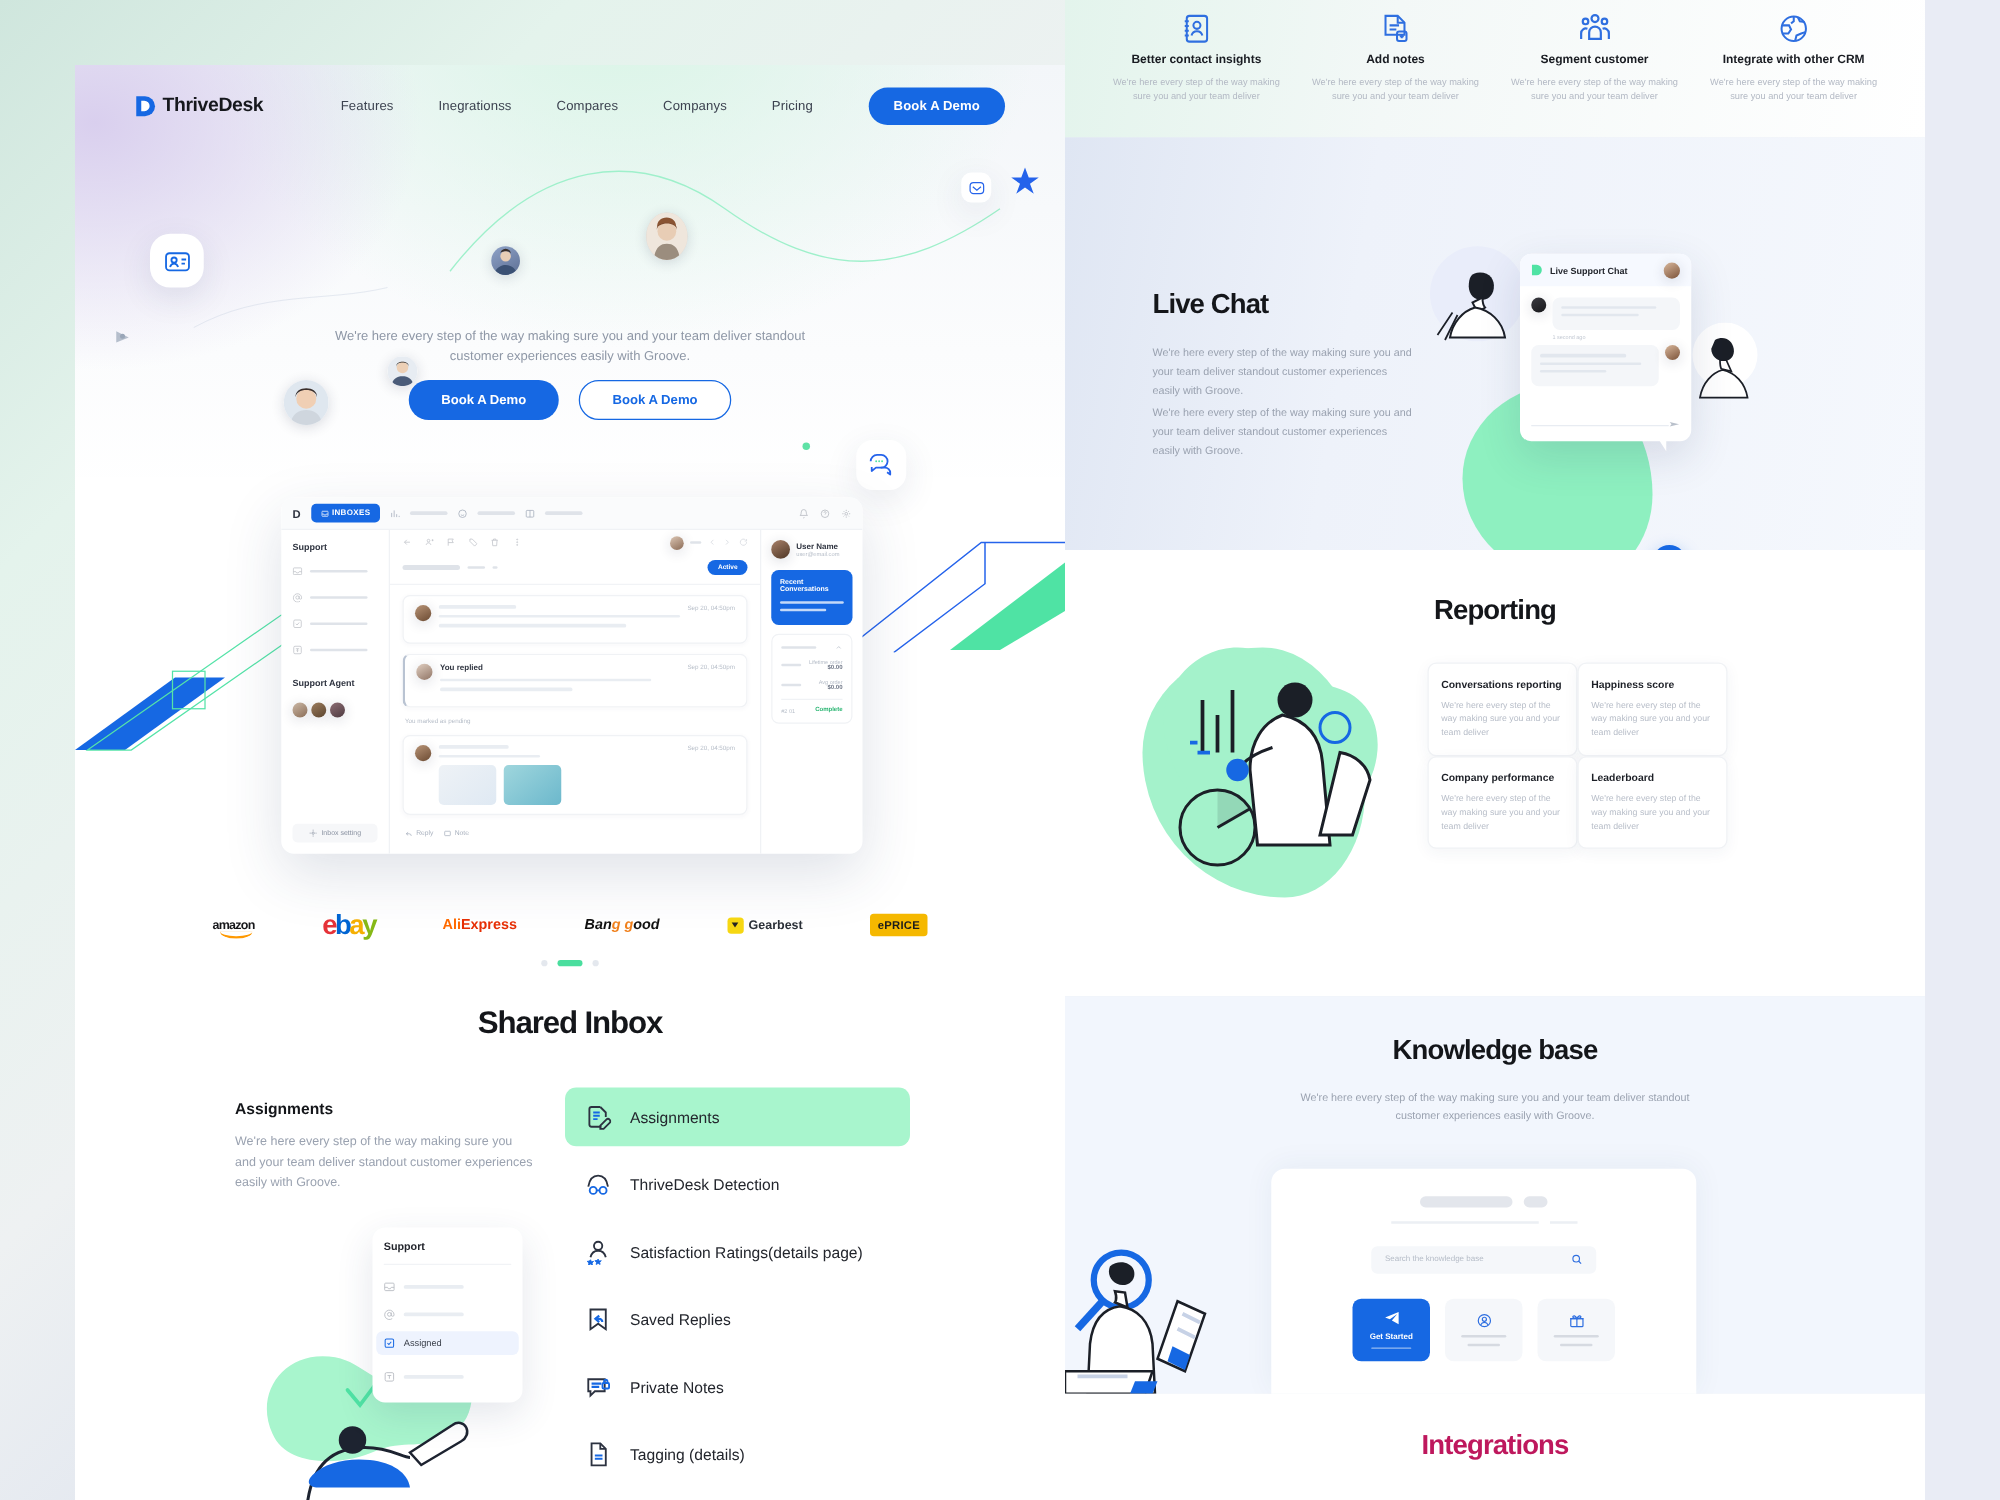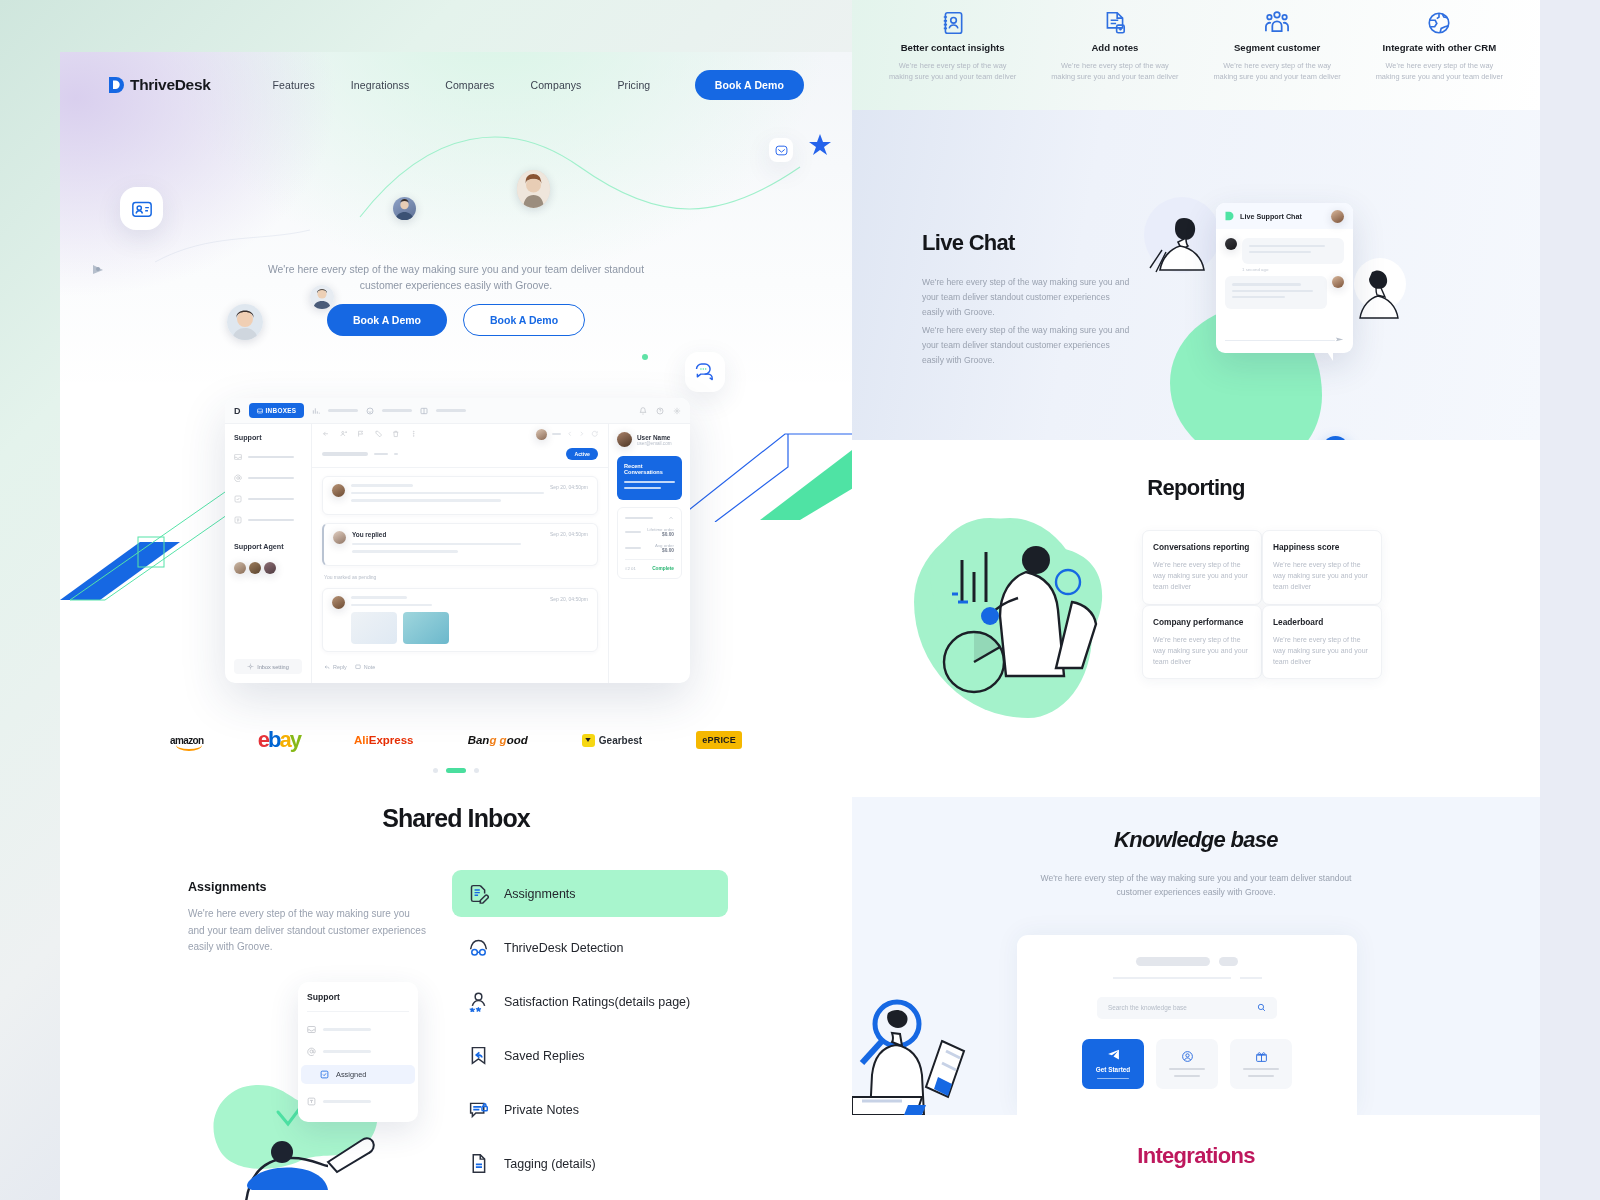--- a/index.html
+++ b/index.html
@@ -205,32 +205,32 @@
   .si-item-label { font-size: 12.5px; color: #23262d; }
   .si-ic { width: 21px; height: 21px; flex: none; }
 
   
   .support-card {
     position: absolute; left: 238px; top: 930px; width: 120px; height: 140px;
     background: #fff; border-radius: 10px; box-shadow: 0 10px 30px rgba(40,60,100,.12); padding: 10px 9px;
   }
   .sc-title { font-size: 8.6px; font-weight: 700; color: #23262d; padding-bottom: 9px; border-bottom: 1px solid #f1f3f6; }
   .sc-row { display: flex; align-items: center; gap: 7px; margin-top: 13px; }
-  .sc-row.sel { background: #eef3fe; border-radius: 5px; padding: 5px 19px; margin: 9px -6px 0; }
+  .sc-row.sel { background: #eef3fe; border-radius: 5px; padding: 5px 6px; margin: 9px -6px 0; }
   .sc-ic { width: 9px; height: 9px; opacity: .45; }
   .sc-ic.on { opacity: 1; }
   .sc-lbl { font-size: 7.4px; color: #3b404b; }
   .sc-line { height: 2.2px; width: 48px; background: #e9edf2; border-radius: 2px; }
 
   
   .right-col { position: absolute; left: 852px; top: 0; width: 688px; height: 1200px; }
   .panel { position: absolute; left: 0; width: 688px; }
 
   .p-features { top: 0; height: 110px; background: linear-gradient(100deg,#e3f4ec 0%,#f3f8f7 38%,#ffffff 100%); }
-  .feat-grid { display: flex; padding: 6px 28px 0; gap: 17px; }
+  .feat-grid { display: flex; padding: 6px 28px 0; gap: 5px; }
   .feat { flex: 1; text-align: center; padding: 0 8px; }
   .feat-ic { height: 34px; display: flex; align-items: center; justify-content: center; }
   .feat-h { font-size: 9.6px; font-weight: 700; color: #191c22; margin-top: 2px; }
   .feat-p { font-size: 7.4px; line-height: 1.5; color: #b3b9c4; margin-top: 7px; }
 
   .p-livechat { top: 110px; height: 330px; background: linear-gradient(100deg,#dfe6f3 0%,#eef2fa 34%,#f5f8fd 100%); }
   .lc-title { position: absolute; left: 70px; top: 120px; font-size: 22px; font-weight: 800; color: #14161a; letter-spacing: -.7px; }
   .lc-p { position: absolute; left: 70px; width: 212px; font-size: 8.6px; line-height: 1.72; color: #9aa2b0; }
   .lc-p1 { top: 165px; } .lc-p2 { top: 213px; }
 
@@ -259,21 +259,21 @@
   .p-reporting { top: 440px; height: 357px; background: #ffffff; }
   .rp-title { position: absolute; left: 0; top: 35px; width: 688px; text-align: center; font-size: 22px; font-weight: 800; color: #14161a; letter-spacing: -.7px; }
   .rp-blob { position: absolute; left: 62px; top: 78px; width: 178px; height: 200px; background: #a4f2cb;
      border-radius: 54% 46% 36% 64% / 42% 58% 42% 58%; }
   .rp-cards { position: absolute; left: 290px; top: 90px; width: 240px; display: grid; grid-template-columns: 1fr 1fr; }
   .rp-card { background: #fff; border: 1px solid #f0f2f5; border-radius: 7px; padding: 11px 10px; box-shadow: 0 3px 12px rgba(40,60,100,.05); }
   .rp-card-h { font-size: 8.3px; font-weight: 700; color: #1c1f26; }
   .rp-card-p { font-size: 7px; line-height: 1.6; color: #b7bdc8; margin-top: 7px; }
 
   .p-kb { top: 797px; height: 318px; background: #f2f6fd; }
-  .kb-title { position: absolute; left: 0; top: 30px; width: 688px; text-align: center; font-size: 22px; font-weight: 800; color: #14161a; letter-spacing: -.7px; font-style: italic; }
+  .kb-title { position: absolute; left: 0; top: 30px; width: 688px; text-align: center; font-size: 22px; font-weight: 800; color: #14161a; letter-spacing: -.7px; }
   .kb-sub { position: absolute; left: 170px; top: 74px; width: 348px; text-align: center; font-size: 8.6px; line-height: 1.65; color: #9aa2b0; }
   .kb-panel { position: absolute; left: 165px; top: 138px; width: 340px; height: 180px; background: #fff; border-radius: 11px 11px 0 0; box-shadow: 0 -2px 24px rgba(40,60,100,.06); }
   .kb-barrow { display: flex; justify-content: center; gap: 9px; padding-top: 22px; }
   .kb-bar { height: 9px; border-radius: 5px; background: #e3e6ec; }
   .kb-thin { display:flex; justify-content:center; gap: 9px; margin-top: 11px; }
   .kb-tl { height: 1.6px; background: #eceff4; }
   .kb-search {
     margin: 18px auto 0; width: 180px; height: 22px; background: #f5f7fa; border-radius: 5px;
     display: flex; align-items: center; padding: 0 11px; gap: 6px;
   }

